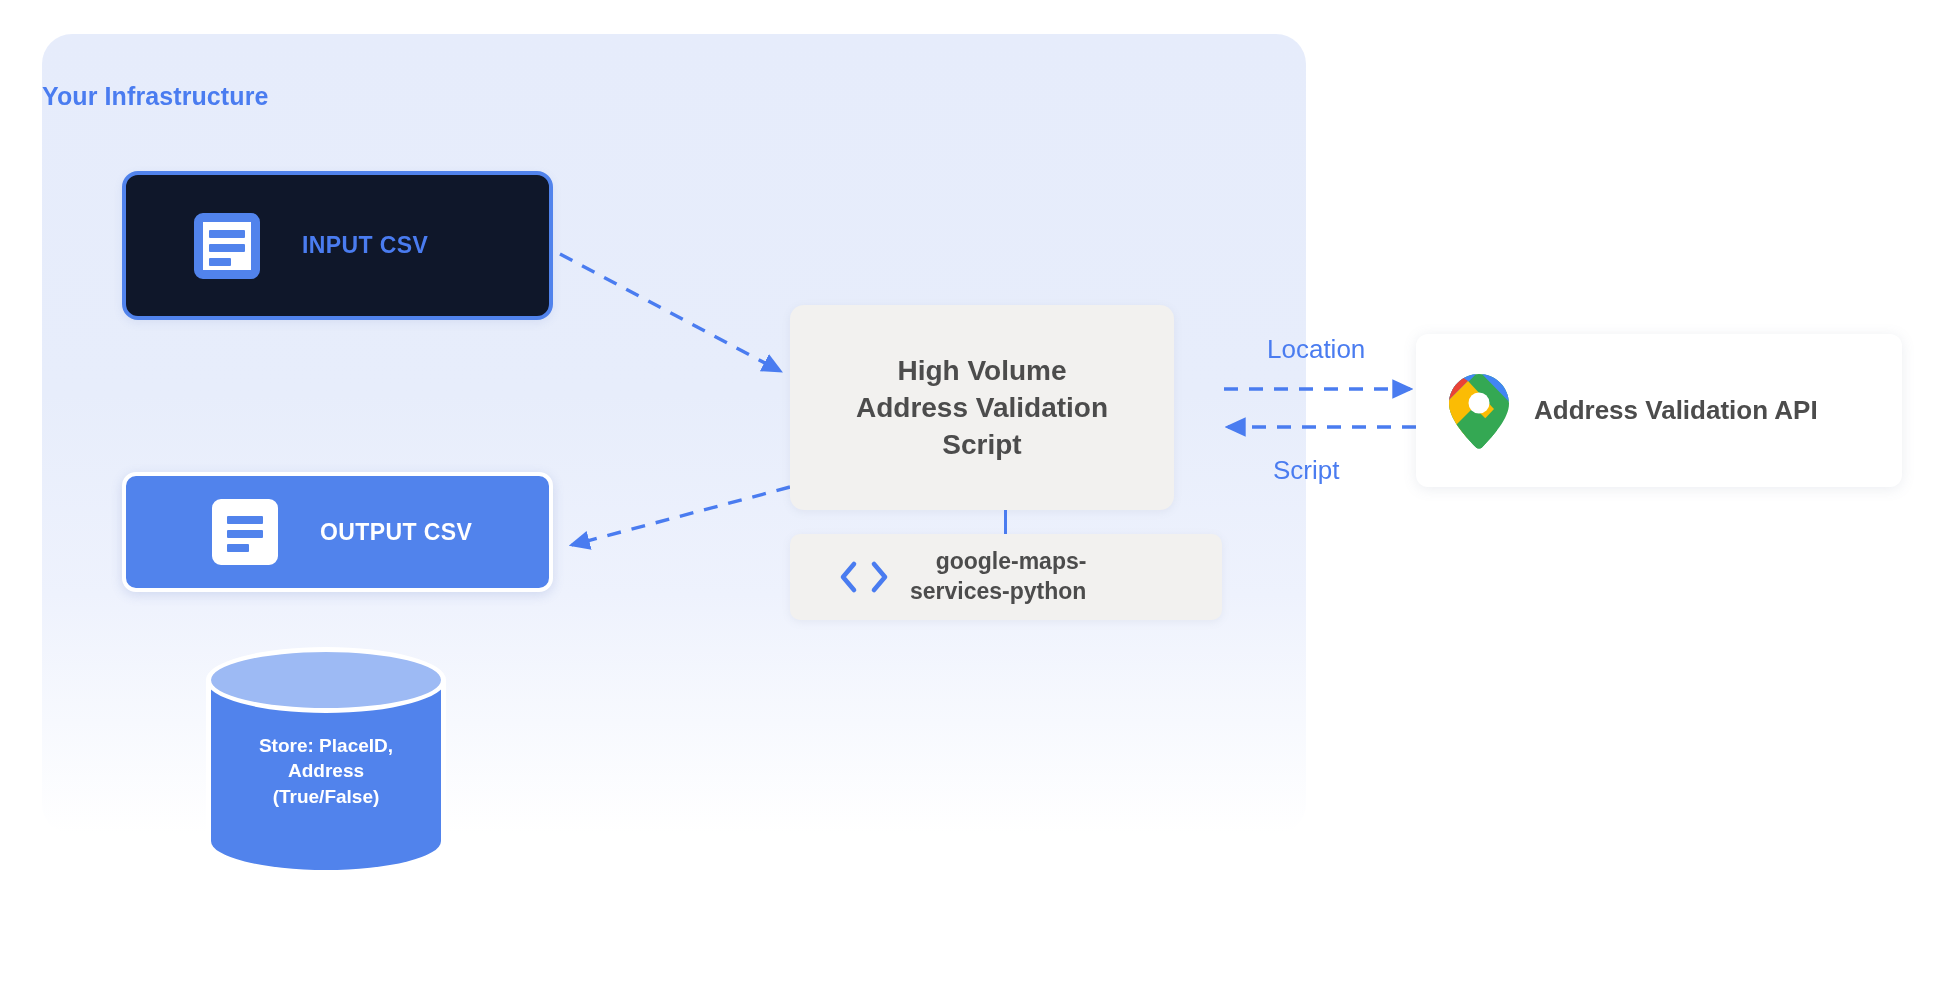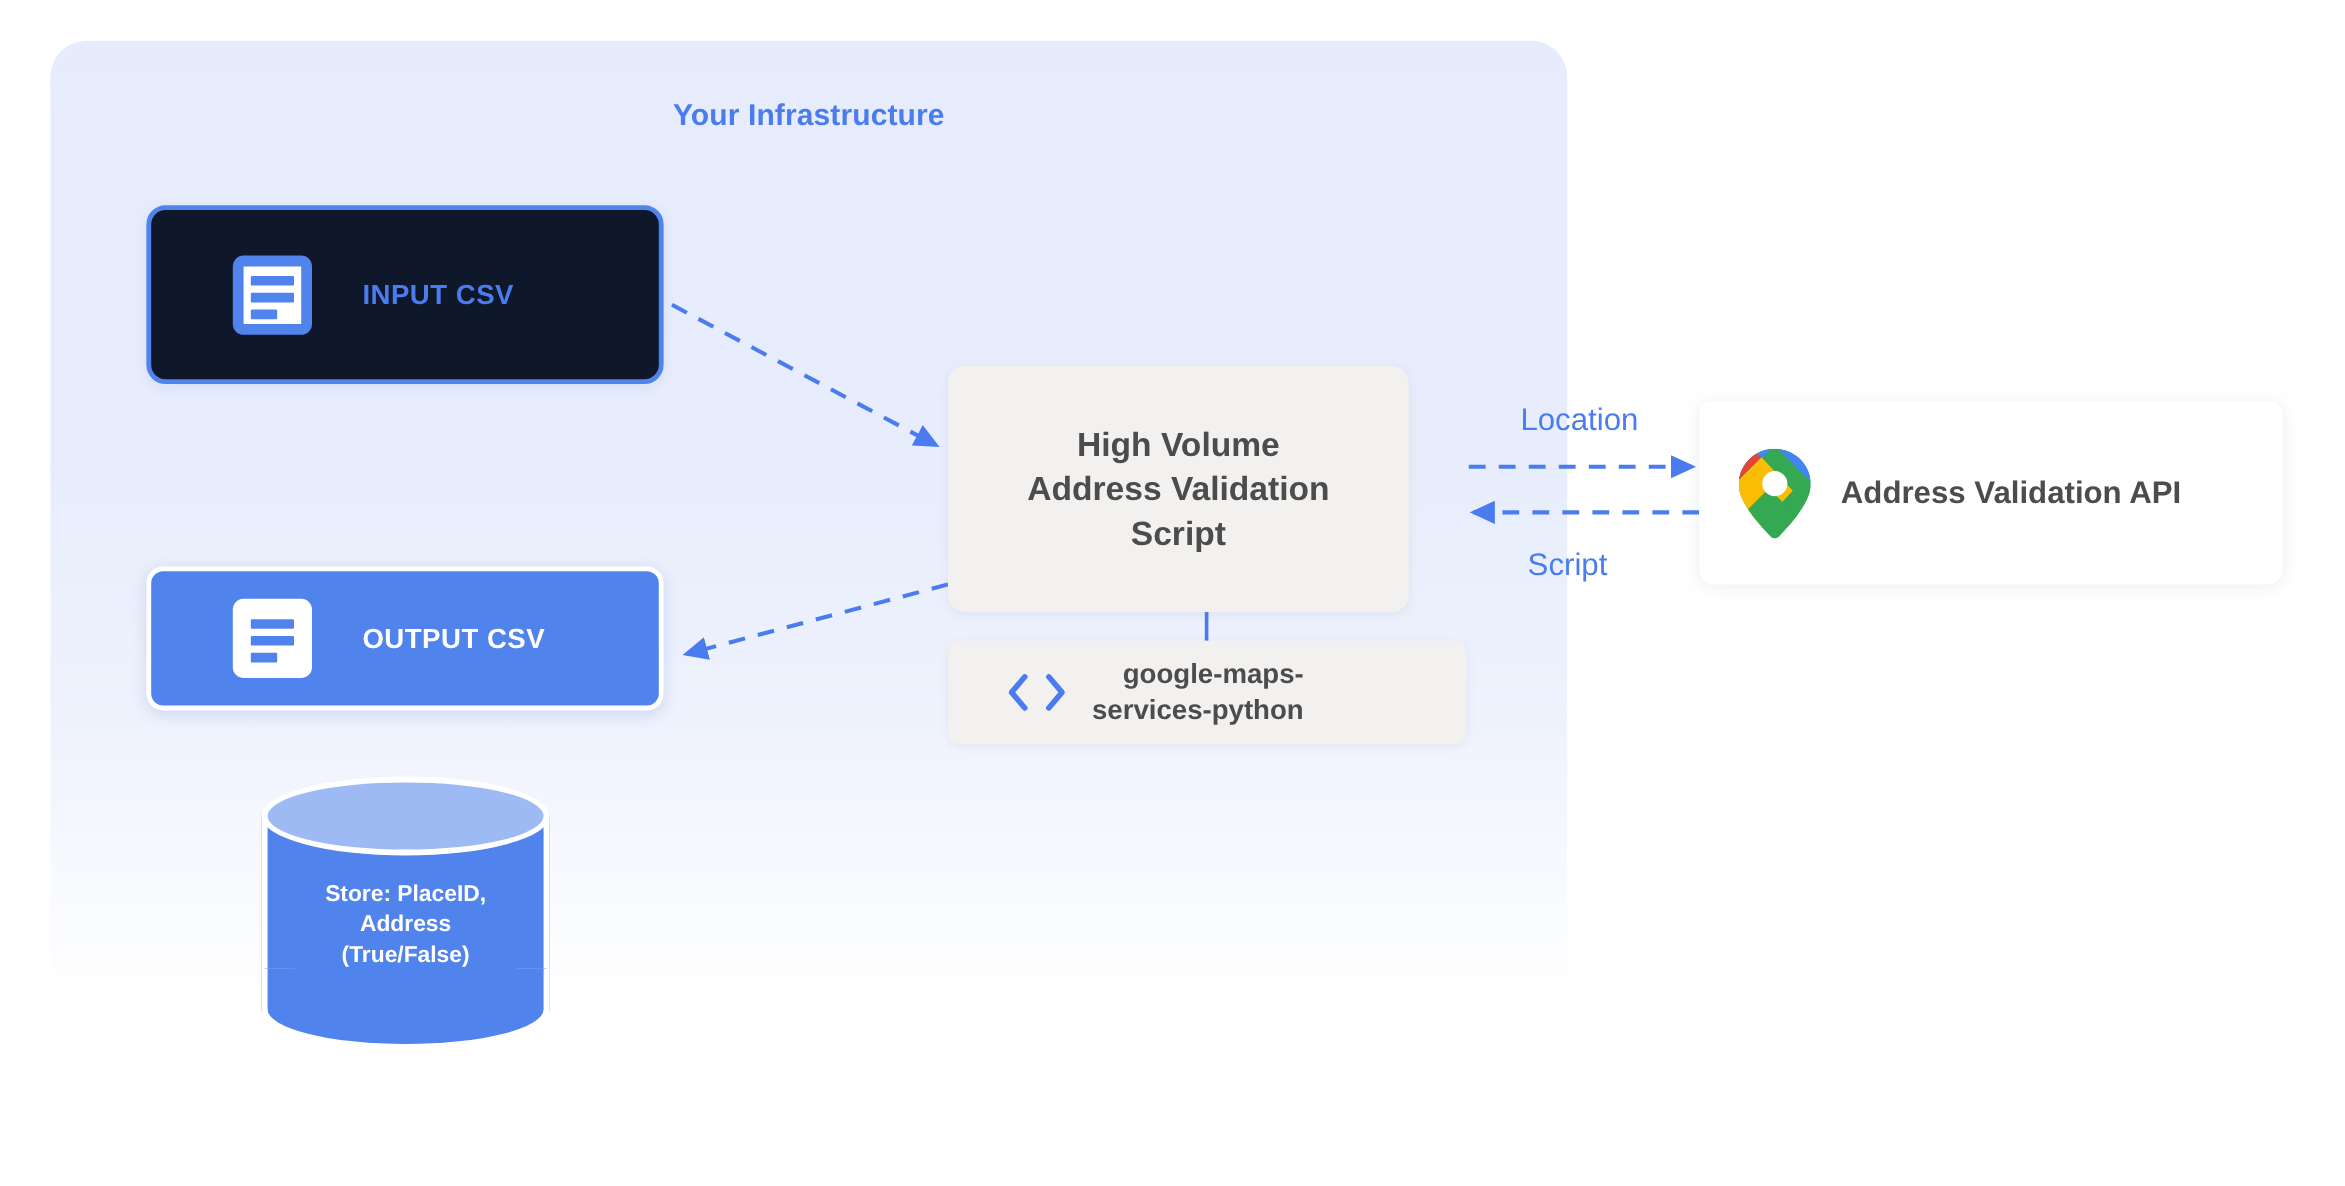--- a/index.html
+++ b/index.html
@@ -32,21 +32,21 @@
         #e7edfb 45%,
         #eef2fd 70%,
         #f7f9fe 86%,
         #ffffff 100%);
   }
   #infra-title {
     position: absolute;
     left: 0;
     top: 48px;
     width: 100%;
-    text-align: center;
+    text-align: left;
     font-size: 25px;
     font-weight: bold;
     color: #4a7cf0;
     letter-spacing: 0.1px;
   }
 
   
   .card-label {
     font-weight: bold;
     white-space: pre-line;
@@ -83,20 +83,21 @@
     top: 472px;
     width: 431px;
     height: 120px;
     box-sizing: border-box;
     background: #5183ec;
     border: 4px solid #ffffff;
     border-radius: 14px;
     display: flex;
     align-items: center;
     box-shadow: 0 3px 12px rgba(70,100,180,0.18);
+    padding-left: 18px;
   }
   #output-csv-box .doc-icon { margin-left: 68px; }
   #output-csv-label {
     margin-left: 42px;
     font-size: 23px;
     font-weight: bold;
     color: #ffffff;
     letter-spacing: 0.4px;
   }
 
@@ -124,21 +125,21 @@
   .doc-icon .bar.b2 { left: 15px; top: 31px; width: 36px; }
   .doc-icon .bar.b3 { left: 15px; top: 45px; width: 22px; }
   .doc-icon.blue .frame { border-color: #5183ec; background: #ffffff; }
   .doc-icon.blue .bar   { background: #5183ec; }
   .doc-icon.white .frame { border-color: #ffffff; background: #ffffff; }
   .doc-icon.white .bar   { background: #5183ec; }
 
   
   #database-cylinder {
     position: absolute;
-    left: 218px;
+    left: 206px;
     top: 647px;
     width: 240px;
     height: 228px;
   }
   #database-cylinder .cyl-body {
     position: absolute;
     left: 0; top: 32px;
     width: 240px; height: 164px;
     background: #5183ec;
     border-left: 5px solid #ffffff;

